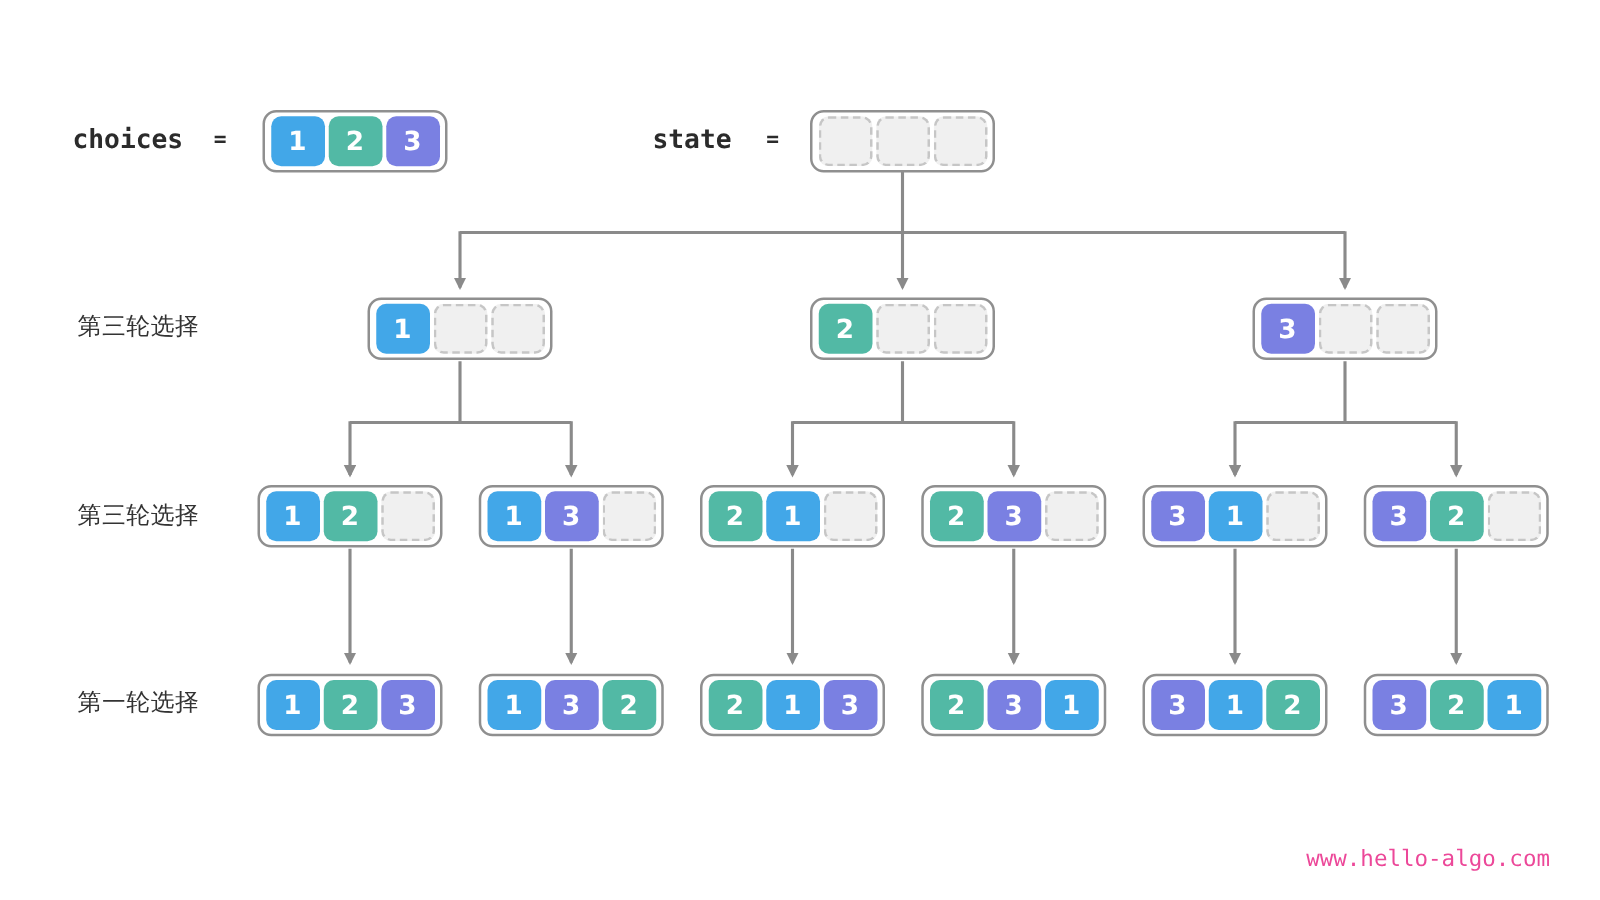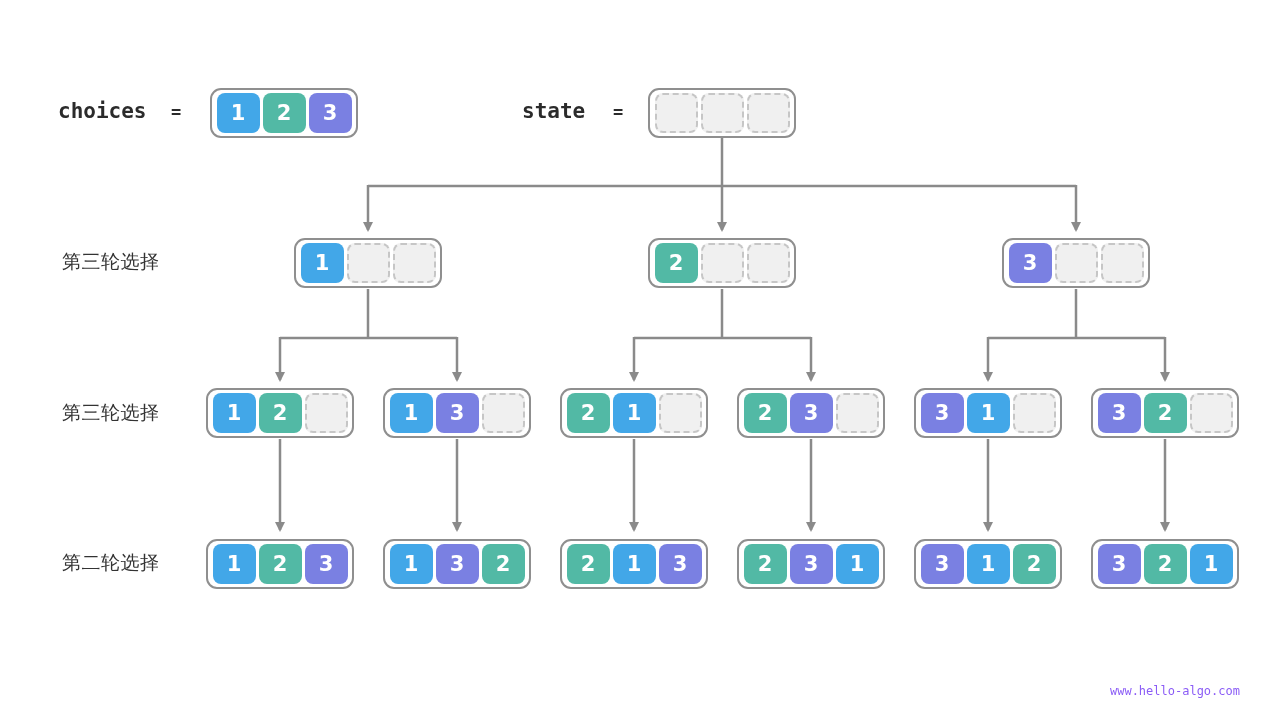--- a/index.html
+++ b/index.html
@@ -33,21 +33,21 @@
     position:absolute; z-index:2; color:#2b2b2b;
     font-family:"DejaVu Sans Mono", monospace; font-weight:bold;
     font-size:17px; line-height:24px;
   }
   .row-label {
     position:absolute; z-index:2; color:#333333;
     font-size:19px; line-height:26px; letter-spacing:0.5px;
   }
   .footer {
     position:absolute; right:40px; bottom:22px; z-index:2;
-    font-family:"DejaVu Sans Mono", monospace; font-size:12px; color:#8b5cf6;margin-left:20px;
+    font-family:"DejaVu Sans Mono", monospace; font-size:18px; color:#ec4899;margin-left:20px;
   }
 </style>
 </head>
 <body>
 
 <div class="canvas">
 
   <svg class="connectors" width="1280" height="720">
     <defs>
       <marker id="ah" markerUnits="userSpaceOnUse" markerWidth="14" markerHeight="12" refX="8" refY="5" orient="auto">
@@ -96,21 +96,21 @@
   <div class="hdr-label" style="left:522px; top:97px;">state</div>
   <div class="hdr-eq" style="left:613px; top:100px;">=</div>
   <div class="sbox" style="left:648px; top:88px;">
       <div class="cell empty"></div>
       <div class="cell empty"></div>
       <div class="cell empty"></div>
     </div>
 
   <div class="row-label" style="left:62px; top:249px;">第三轮选择</div>
   <div class="row-label" style="left:62px; top:400px;">第三轮选择</div>
-  <div class="row-label" style="left:62px; top:550px;">第二轮选择</div>
+  <div class="row-label" style="left:62px; top:550px;">第一轮选择</div>
 
   <div class="sbox" style="left:294px;  top:238px;">
       <div class="cell filled" style="background: rgb(66, 167, 232);">1</div>
       <div class="cell empty"></div>
       <div class="cell empty"></div>
     </div>
   <div class="sbox" style="left:648px;  top:238px;">
       <div class="cell filled" style="background: rgb(82, 185, 165);">2</div>
       <div class="cell empty"></div>
       <div class="cell empty"></div>

